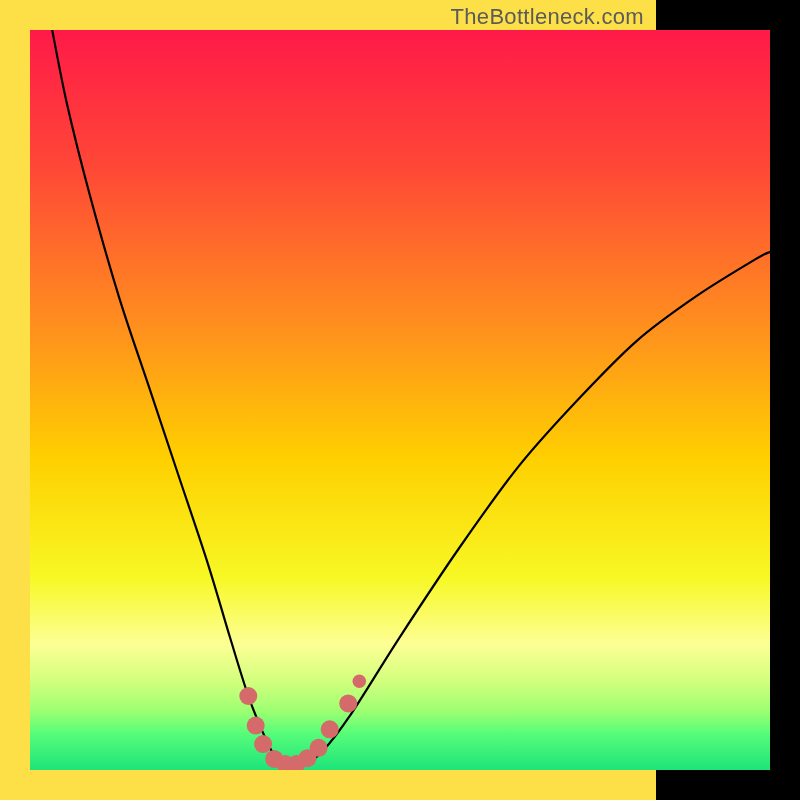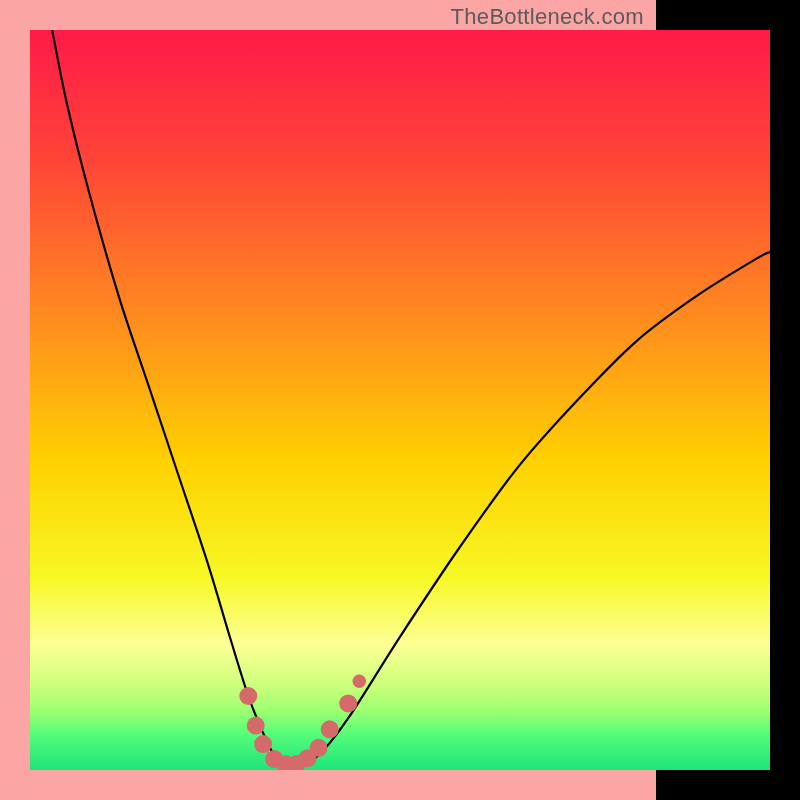--- a/index.html
+++ b/index.html
@@ -10,21 +10,21 @@
     background: #000;
     overflow: hidden;
     font-family: Arial, Helvetica, sans-serif;
   }
   .frame {
     position: absolute;
     left: 0;
     top: 0;
     width: 656px;
     height: 800px;
-    background: #fca5a5;
+    background: #fde047;
   }
   .plot-area {
     position: absolute;
     left: 30px;
     top: 30px;
     width: 740px;
     height: 740px;
   }
   .watermark {
     position: absolute;

